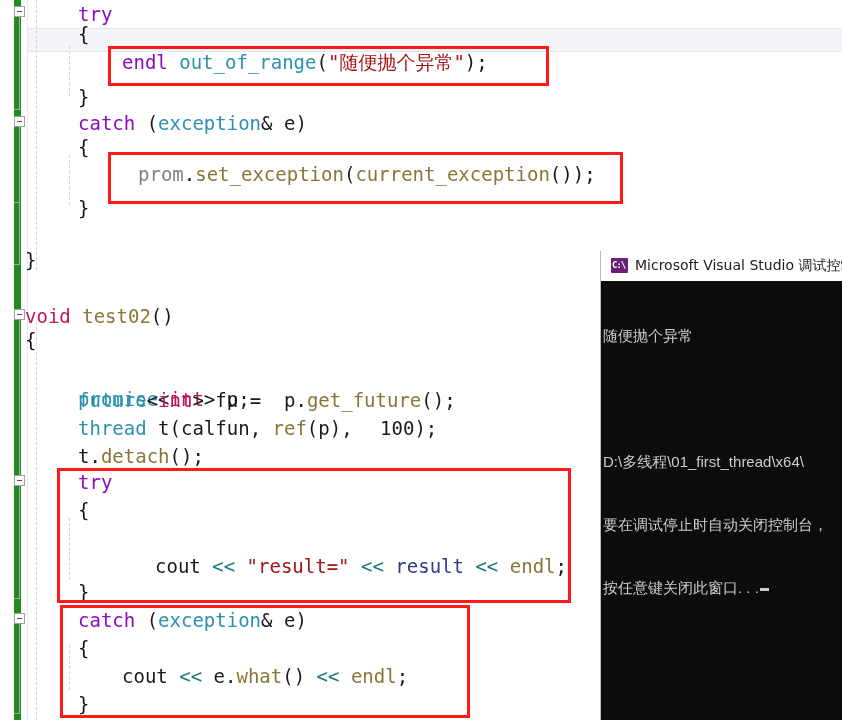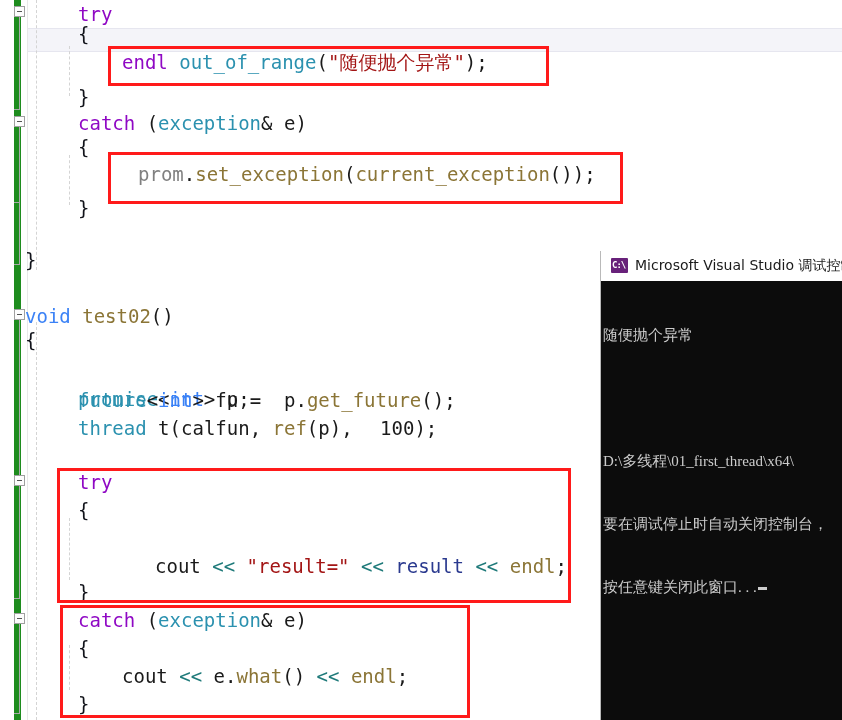--- a/index.html
+++ b/index.html
@@ -86,21 +86,21 @@
     height: 28px;
     line-height: 28px;
     white-space: pre;
     font-family: "DejaVu Sans Mono", "Liberation Mono", monospace;
     font-size: 19px;
     color: #1a1a1a;
     letter-spacing: 0px;
   }
 
   
-  .kw      { color: #3b82f6; }            
+  .kw      { color: #be185d; }            
   .ctl     { color: #8f08c4; }            
   .type    { color: #2b91af; text-align: right; }            
   .fn      { color: #8b7536; }            
   .str     { color: #a31515; }            
   .op      { color: #1f7a7a; }            
   .var     { color: #1a1a1a; }
   .varb    { color: #2b3a8f; }            
   .obj     { color: #808080; }            
   .num     { color: #1a1a1a; margin-left: 16px; }
   .punct   { color: #1a1a1a; }
@@ -157,21 +157,21 @@
   #console-title {
     font-family: "DejaVu Sans", "Liberation Sans", sans-serif;
     font-size: 14px;
     color: #1b1b1b;
     white-space: nowrap;
   }
   #console-body {
     position: relative;
     padding: 2px 0 0 2px;
     color: #cccccc;
-    font-family: Liberation Serif, serif;
+    font-family: Liberation Sans, sans-serif;
     font-size: 15px;
     line-height: 21px;
     white-space: pre;
   }
   .console-line { white-space: pre; }
   .console-blank { height: 21px; }
   #console-cursor {
     display: inline-block;
     width: 9px; height: 3px;
     background: #cccccc;
@@ -239,20 +239,21 @@
   <div class="code-line" style="left:25px; top:302px;"><span class="kw">void</span><span class="punct"> </span><span class="fn">test02</span><span class="punct">()</span></div>
 
   <div class="code-line" style="left:25px; top:326px;"><span class="brace">{</span></div>
 
   <div class="code-line" style="left:78px; top:385px; top:385px;"><span class="type">promise</span><span class="punct">&lt;</span><span class="kw">int</span><span class="punct">&gt; </span><span class="var">p</span><span class="punct">;</span></div>
 
   <div class="code-line" style="left:78px; top:386px;"><span class="type">future</span><span class="punct">&lt;</span><span class="kw">int</span><span class="punct">&gt; </span><span class="var">fu</span><span class="punct"> =  </span><span class="var">p</span><span class="punct">.</span><span class="fn">get_future</span><span class="punct">();</span></div>
 
   <div class="code-line" style="left:78px; top:414px;"><span class="type">thread</span><span class="punct"> </span><span class="var">t</span><span class="punct">(</span><span class="var">calfun</span><span class="punct">, </span><span class="fn">ref</span><span class="punct">(</span><span class="var">p</span><span class="punct">), </span><span class="num">100</span><span class="punct">);</span></div>
 
+  <div class="code-line" style="left:78px; top:442px;"><span class="var">t</span><span class="punct">.</span><span class="fn">detach</span><span class="punct">();</span></div>
 
   <div class="code-line" style="left:78px; top:468px;"><span class="ctl">try</span></div>
 
   <div class="code-line" style="left:78px; top:496px;"><span class="brace">{</span></div>
 
 
   <div class="code-line" style="left:155px; top:552px;"><span class="var">cout</span><span class="punct"> </span><span class="op">&lt;&lt;</span><span class="punct"> </span><span class="str">"result="</span><span class="punct"> </span><span class="op">&lt;&lt;</span><span class="punct"> </span><span class="varb">result</span><span class="punct"> </span><span class="op">&lt;&lt;</span><span class="punct"> </span><span class="fn">endl</span><span class="punct">;</span></div>
 
   <div class="code-line" style="left:78px; top:578px;"><span class="brace">}</span></div>
 

